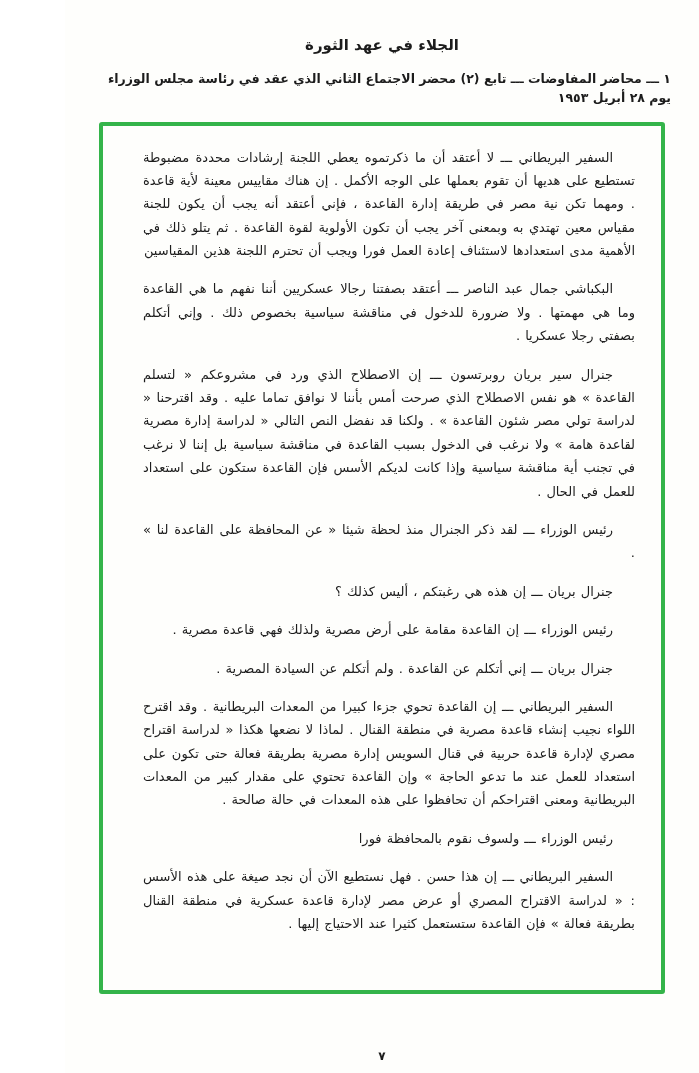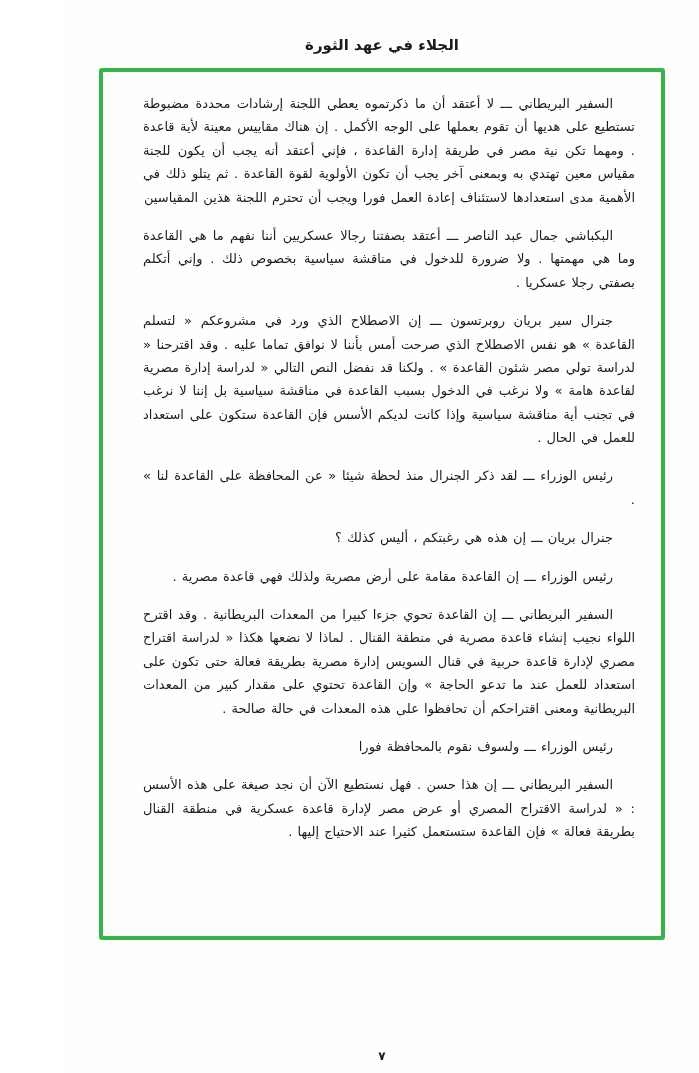--- a/index.html
+++ b/index.html
@@ -70,29 +70,31 @@
     font-weight: bold;
   }
 </style>
 </head>
 <body>
 
 <div class="page" style="color: rgb(28, 28, 28); background: rgb(254, 254, 252);">
 
   <div class="title">الجلاء في عهد الثورة</div>
 
+  <div class="heading">١ ـــ محاضر المفاوضات ـــ تابع (٢) محضر الاجتماع الثاني الذي عقد في رئاسة مجلس الوزراء يوم ٢٨ أبريل ١٩٥٣</div>
 
 
   <div class="content-box" style="border-color: rgb(52, 180, 74);">
     <p class="para">السفير البريطاني ـــ لا أعتقد أن ما ذكرتموه يعطي اللجنة إرشادات محددة مضبوطة تستطيع على هديها أن تقوم بعملها على الوجه الأكمل . إن هناك مقاييس معينة لأية قاعدة . ومهما تكن نية مصر في طريقة إدارة القاعدة ، فإني أعتقد أنه يجب أن يكون للجنة مقياس معين تهتدي به وبمعنى آخر يجب أن تكون الأولوية لقوة القاعدة . ثم يتلو ذلك في الأهمية مدى استعدادها لاستئناف إعادة العمل فورا ويجب أن تحترم اللجنة هذين المقياسين</p>
     <p class="para">البكباشي جمال عبد الناصر ـــ أعتقد بصفتنا رجالا عسكريين أننا نفهم ما هي القاعدة وما هي مهمتها . ولا ضرورة للدخول في مناقشة سياسية بخصوص ذلك . وإني أتكلم بصفتي رجلا عسكريا .</p>
     <p class="para">جنرال سير بريان روبرتسون ـــ إن الاصطلاح الذي ورد في مشروعكم « لتسلم القاعدة » هو نفس الاصطلاح الذي صرحت أمس بأننا لا نوافق تماما عليه . وقد اقترحنا « لدراسة تولي مصر شئون القاعدة » . ولكنا قد نفضل النص التالي « لدراسة إدارة مصرية لقاعدة هامة » ولا نرغب في الدخول بسبب القاعدة في مناقشة سياسية بل إننا لا نرغب في تجنب أية مناقشة سياسية وإذا كانت لديكم الأسس فإن القاعدة ستكون على استعداد للعمل في الحال .</p>
     <p class="para">رئيس الوزراء ـــ لقد ذكر الجنرال منذ لحظة شيئا « عن المحافظة على القاعدة لنا » .</p>
     <p class="para">جنرال بريان ـــ إن هذه هي رغبتكم ، أليس كذلك ؟</p>
     <p class="para">رئيس الوزراء ـــ إن القاعدة مقامة على أرض مصرية ولذلك فهي قاعدة مصرية .</p>
+    <p class="para">جنرال بريان ـــ إني أتكلم عن القاعدة . ولم أتكلم عن السيادة المصرية .</p>
     <p class="para">السفير البريطاني ـــ إن القاعدة تحوي جزءا كبيرا من المعدات البريطانية . وقد اقترح اللواء نجيب إنشاء قاعدة مصرية في منطقة القنال . لماذا لا نضعها هكذا « لدراسة اقتراح مصري لإدارة قاعدة حربية في قنال السويس إدارة مصرية بطريقة فعالة حتى تكون على استعداد للعمل عند ما تدعو الحاجة » وإن القاعدة تحتوي على مقدار كبير من المعدات البريطانية ومعنى اقتراحكم أن تحافظوا على هذه المعدات في حالة صالحة .</p>
     <p class="para">رئيس الوزراء ـــ ولسوف نقوم بالمحافظة فورا</p>
     <p class="para">السفير البريطاني ـــ إن هذا حسن . فهل نستطيع الآن أن نجد صيغة على هذه الأسس : « لدراسة الاقتراح المصري أو عرض مصر لإدارة قاعدة عسكرية في منطقة القنال بطريقة فعالة » فإن القاعدة ستستعمل كثيرا عند الاحتياج إليها .</p>
   </div>
 
   <div class="page-number">٧</div>
 
 </div>
 
 </body></html>

